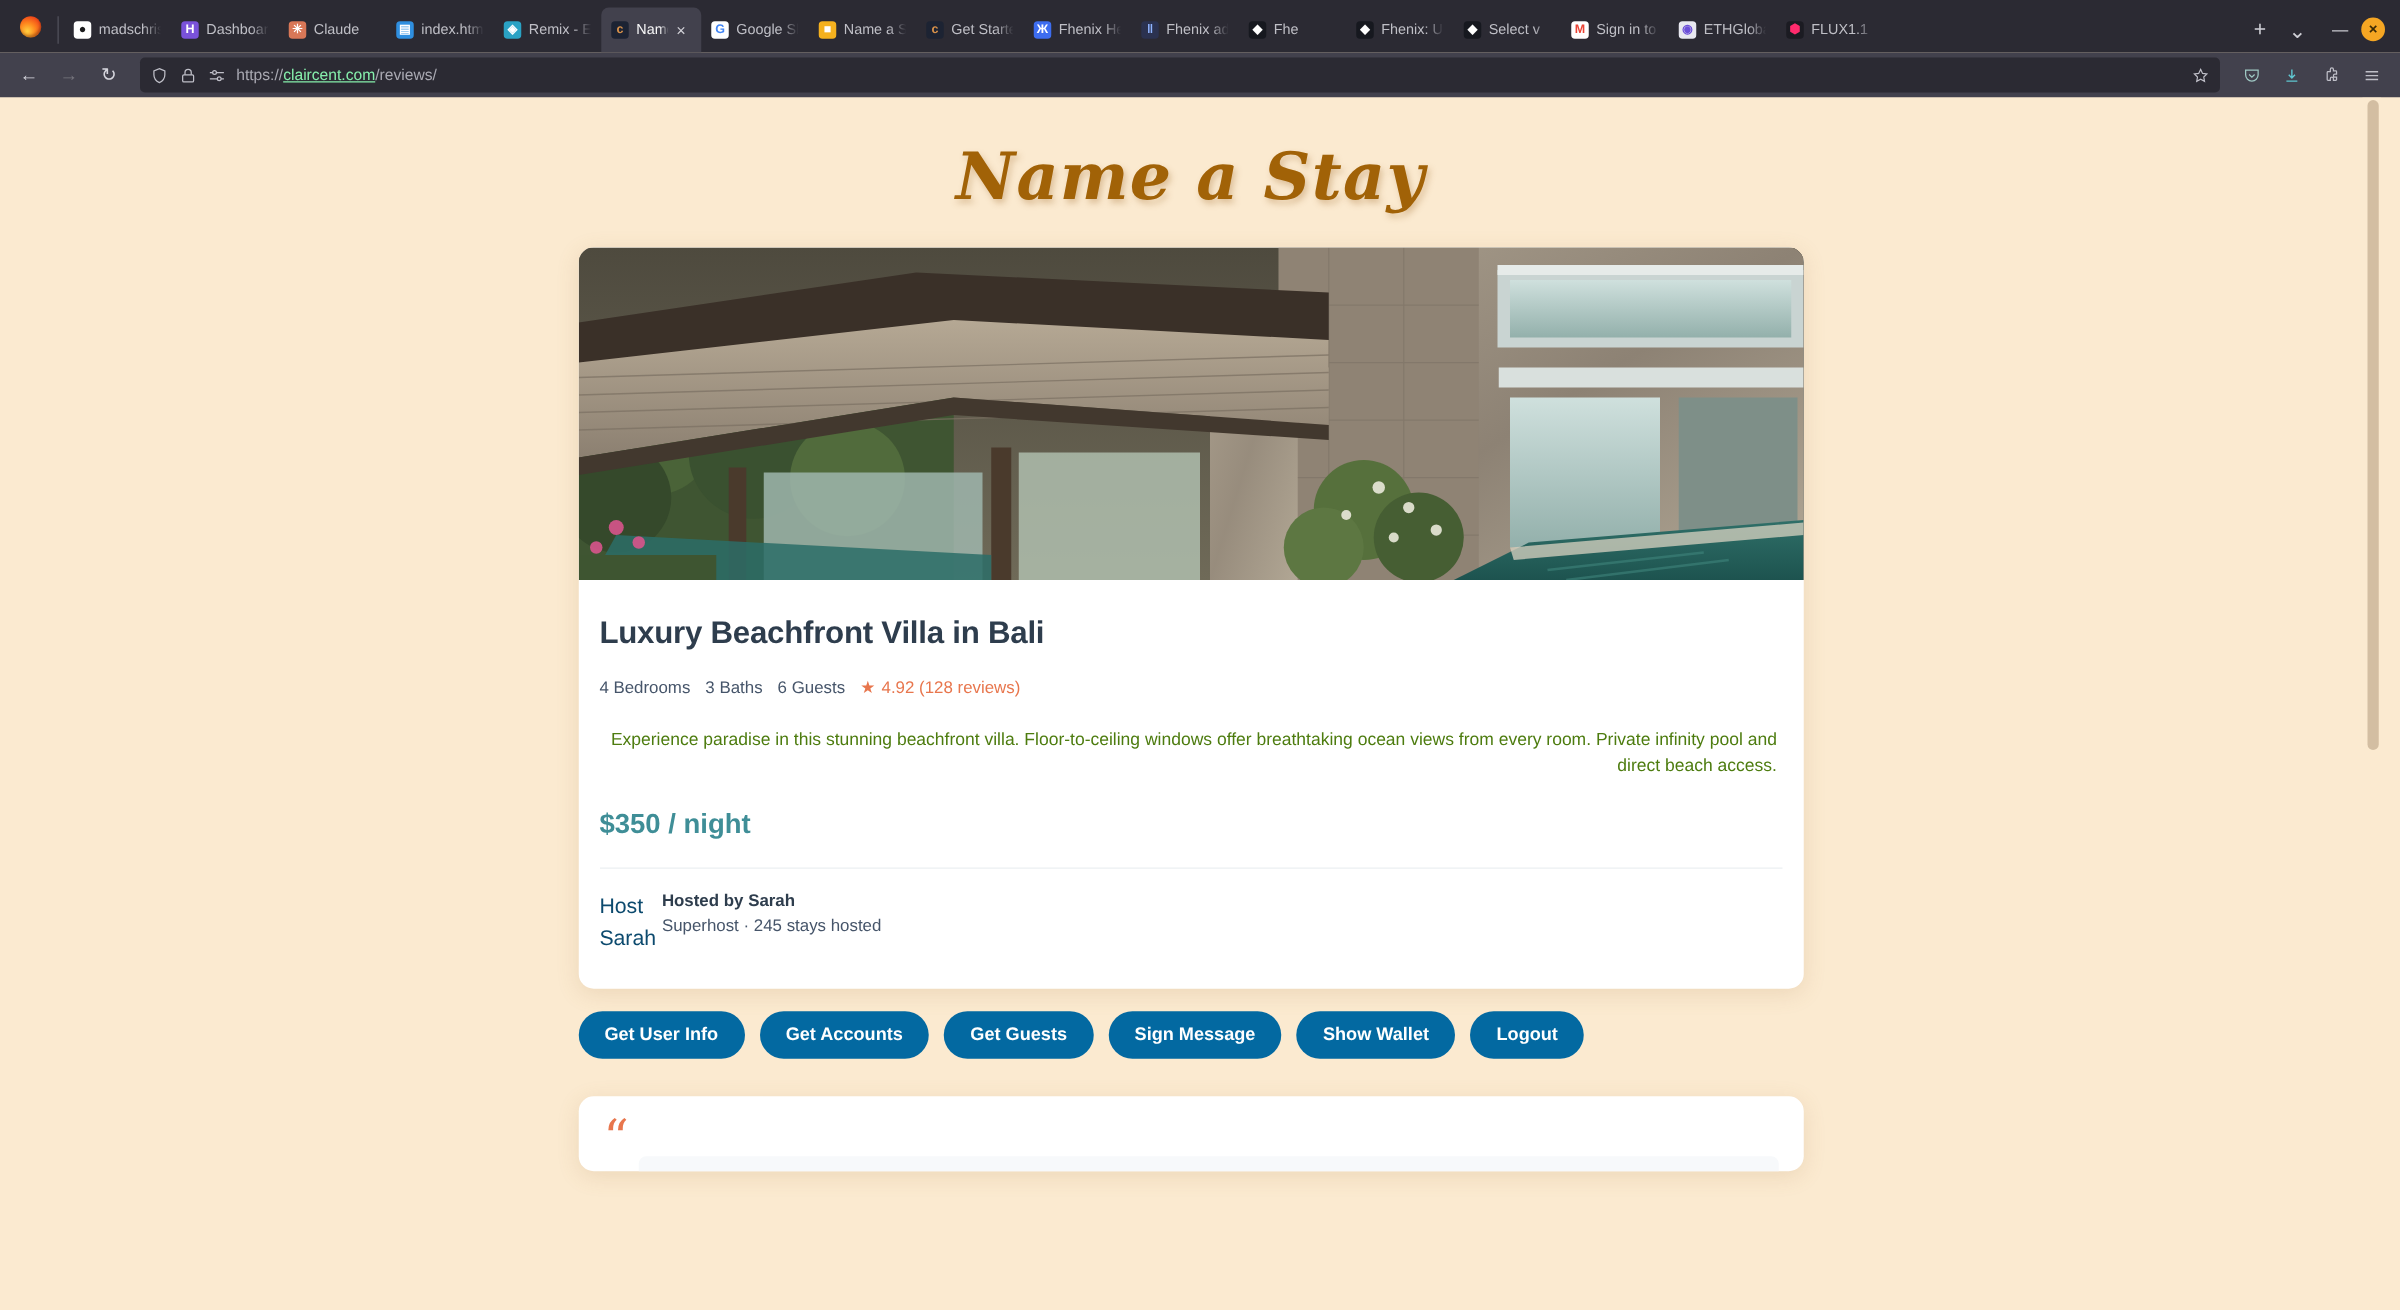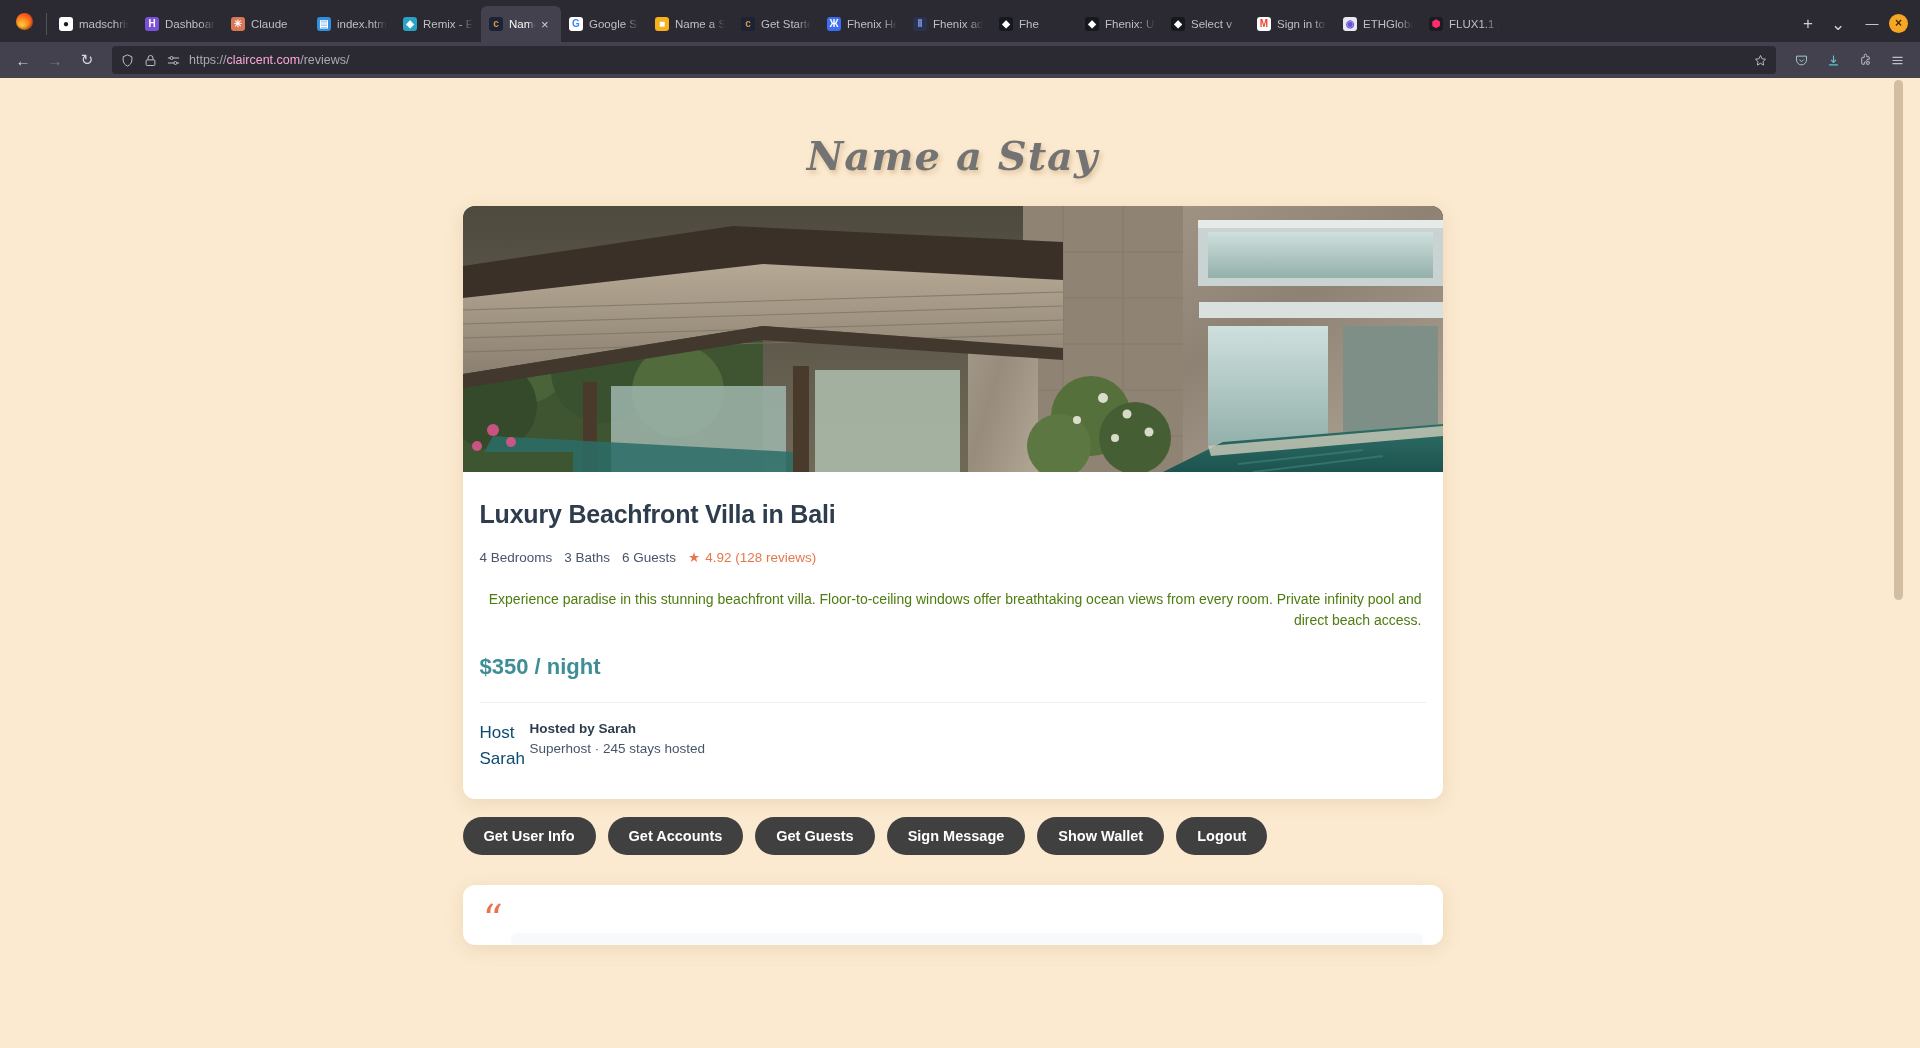--- a/index.html
+++ b/index.html
@@ -52,34 +52,34 @@
 
   .navbar { height: 36px; background: #42414d; display: flex; align-items: center; padding: 0 8px; flex: 0 0 36px; gap: 2px; }
   .nbtn { width: 30px; height: 30px; display: flex; align-items: center; justify-content: center;
           color: #d5d5dd; font-size: 15px; }
   .nbtn.dim { color: #78777f; }
   .urlbar {
     flex: 1 1 auto; height: 28px; background: #2b2a33; border-radius: 4px;
     display: flex; align-items: center; gap: 8px; padding: 0 8px; margin: 0 8px;
     color: #c3c3cb; font-size: 12.5px;
   }
-  .urlbar .host { color: #f9a8d4; }
+  .urlbar .host { color: #86efac; text-decoration: underline; }
   .urlbar .path { color: #a9a9b2; }
   .urltext { flex: 1 1 auto; }
   .ico { width: 15px; height: 15px; flex: 0 0 15px; color: #bfbfc8; display:block; }
   .navright { display: flex; align-items: center; gap: 2px; }
 
   
   .viewport { flex: 1 1 auto; background: #fbead0; position: relative; overflow: hidden; }
   .page { width: 1905px; height: 100%; overflow: hidden; position: relative; }
 
   .site-title {
-    text-align: center; color: #737373; font-size: 40px;
+    text-align: center; color: #a16207; font-size: 52px;
     font-family: "DejaVu Serif", serif; font-style: italic; font-weight: 700;
-    letter-spacing: 1px; padding-top: 58px; line-height: 1;
+    letter-spacing: 1px; padding-top: 38px; line-height: 1;
     text-shadow: 2px 3px 5px rgba(183,140,86,.45);
   }
 
   .card {
     width: 980px; margin: 30px auto 16px; background: #fff; border-radius: 12px;
     box-shadow: 0 4px 18px rgba(160,120,70,.16); overflow: hidden;
   }
   .hero { width: 100%; height: 266px; position: relative; overflow: hidden; background: #6d6a5c; }
   .hero svg { display: block; width: 100%; height: 100%; }
 
@@ -95,21 +95,21 @@
     flex: 0 0 40px; width: 40px; font-size: 17px; line-height: 1.55; color: #0c4a6e;
   }
   .host-info { padding-top: 1px; }
   .host-name { font-size: 13.5px; font-weight: 700; color: #2e3d4d; }
   .host-sub { margin-top: 5px; font-size: 13.5px; color: #46556a; }
 
   .actions {
     width: 980px; margin: 18px auto 0; display: flex; gap: 12px; align-items: center;
   }
   .btn {
-    background: #404040; color: #ffffff; border: none; border-radius: 22px;
+    background: #0369a1; color: #ffffff; border: none; border-radius: 22px;
     padding: 11px 21px; font-size: 14.5px; font-weight: 700;
     font-family: "Liberation Sans", sans-serif; cursor: pointer; white-space: nowrap;
   }
 
   .card2 {
     width: 980px; margin: 30px auto 0; background: #fff; border-radius: 12px;
     box-shadow: 0 4px 18px rgba(160,120,70,.16); height: 60px; padding: 22px 20px 0;
     overflow: hidden;
   }
   .quote-mark { font-size: 40px; color: #e8764d; font-family: "DejaVu Serif", serif; line-height: .6; }

